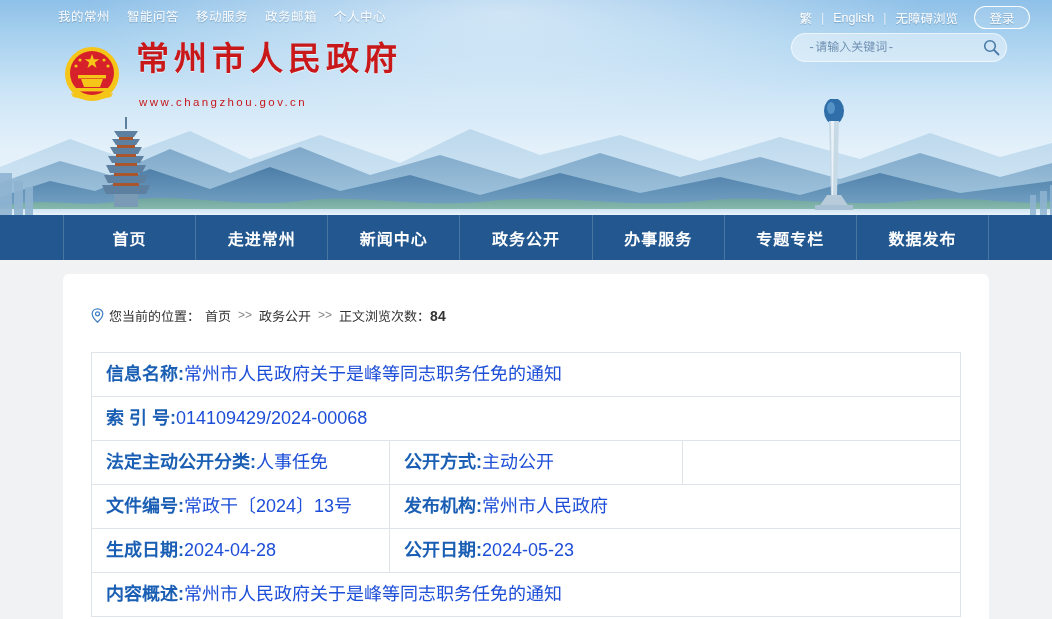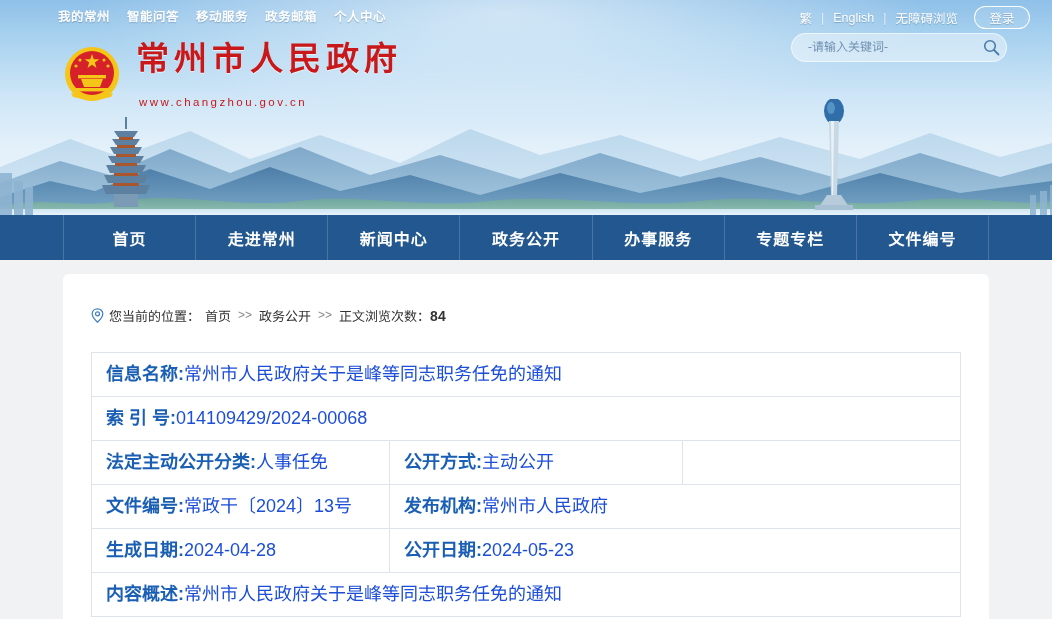--- a/index.html
+++ b/index.html
@@ -27,21 +27,21 @@
     position: absolute; bottom: 0; width: 100%; height: 120px;
   }
   .mt svg { display: block; width: 100%; height: 100%; }
 
   
   .topbar {
     position: absolute; left: 0; top: 0; width: 100%; height: 30px;
     display: flex; align-items: center;
     z-index: 6;
   }
-  .topnav { display: flex; align-items: flex-start; gap: 17px; margin-left: 58px; font-weight: bold; }
+  .topnav { display: flex; align-items: flex-start; gap: 17px; margin-left: 58px; }
   .topnav a {
     color: #ffffff; font-size: 12.5px; text-decoration: none;
     text-shadow: 0 1px 1px rgba(40,80,120,.35);
     letter-spacing: .5px;
   }
   .toolsbar {
     position: absolute; right: 22px; top: 6px;
     display: flex; align-items: center; gap: 9px;
     z-index: 6;
   }
@@ -66,21 +66,21 @@
     width: 216px; height: 29px;
     background: rgba(255,255,255,.42);
     border: 1px solid rgba(255,255,255,.6);
     border-radius: 15px;
     display: flex; align-items: center;
     z-index: 6;
   }
   .search-wrap input {
     flex: 1; border: none; outline: none; background: transparent;
     padding: 0 10px 0 16px; font-size: 12px; color: #46668a;
-    font-family: Liberation Serif, serif;
+    font-family: Liberation Mono, monospace;
   }
   .search-wrap input::placeholder { color: #6f90b2; }
   .search-ico { width: 30px; display: flex; align-items: center; justify-content: center; cursor: pointer; }
 
   
   .logo-block {
     position: absolute; left: 62px; top: 40px;
     display: flex; align-items: center; gap: 14px; z-index: 5;
   }
   .emblem { width: 60px; height: 60px; position: relative; }
@@ -307,21 +307,21 @@
   </div>
 </div>
 
 <nav class="mainnav">
   <div class="item">首页</div>
   <div class="item">走进常州</div>
   <div class="item">新闻中心</div>
   <div class="item">政务公开</div>
   <div class="item">办事服务</div>
   <div class="item">专题专栏</div>
-  <div class="item">文件编号</div>
+  <div class="item">数据发布</div>
 </nav>
 
 <div class="page">
   <div class="card">
 
     <div class="crumbrow">
       <div class="crumb">
         <span class="pin">
           <svg width="13" height="15" viewBox="0 0 13 15" xmlns="http://www.w3.org/2000/svg">
             <path d="M6.5 .8 C3.5 .8 1.2 3 1.2 5.8 C1.2 9.4 6.5 14.2 6.5 14.2 C6.5 14.2 11.8 9.4 11.8 5.8 C11.8 3 9.5 .8 6.5 .8 Z" fill="none" stroke="#3f7fc4" stroke-width="1.2"></path>

